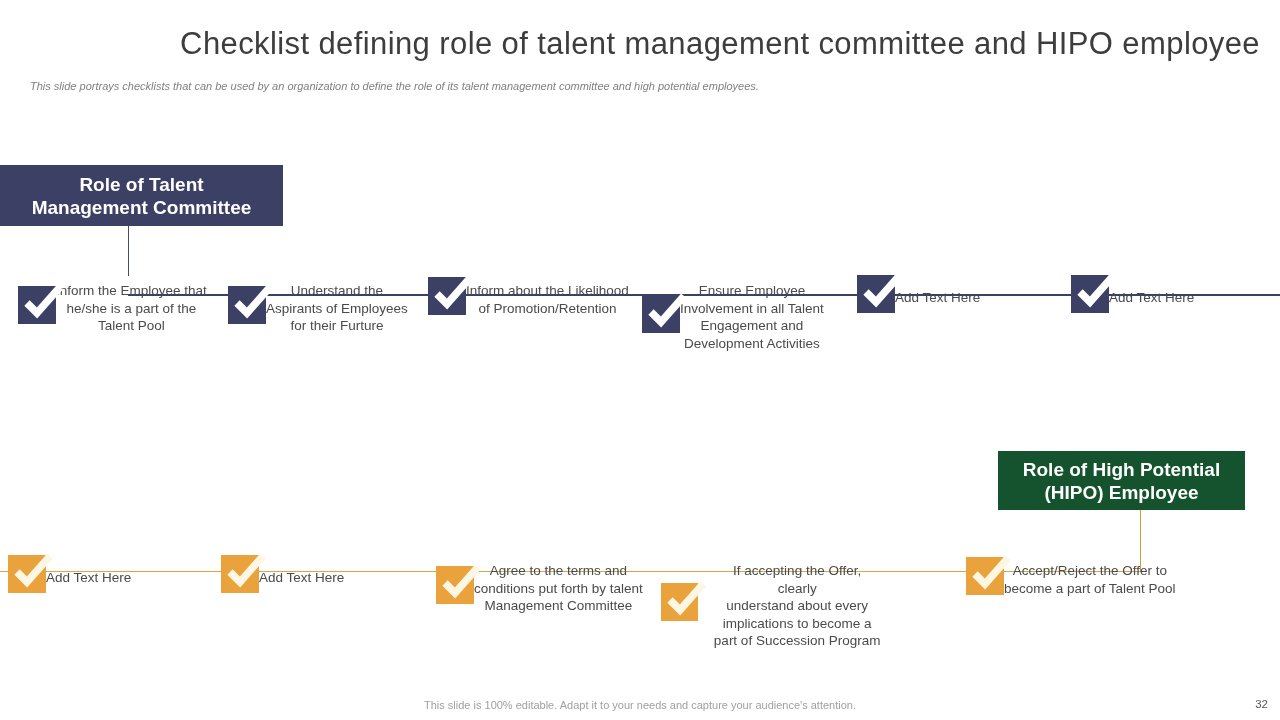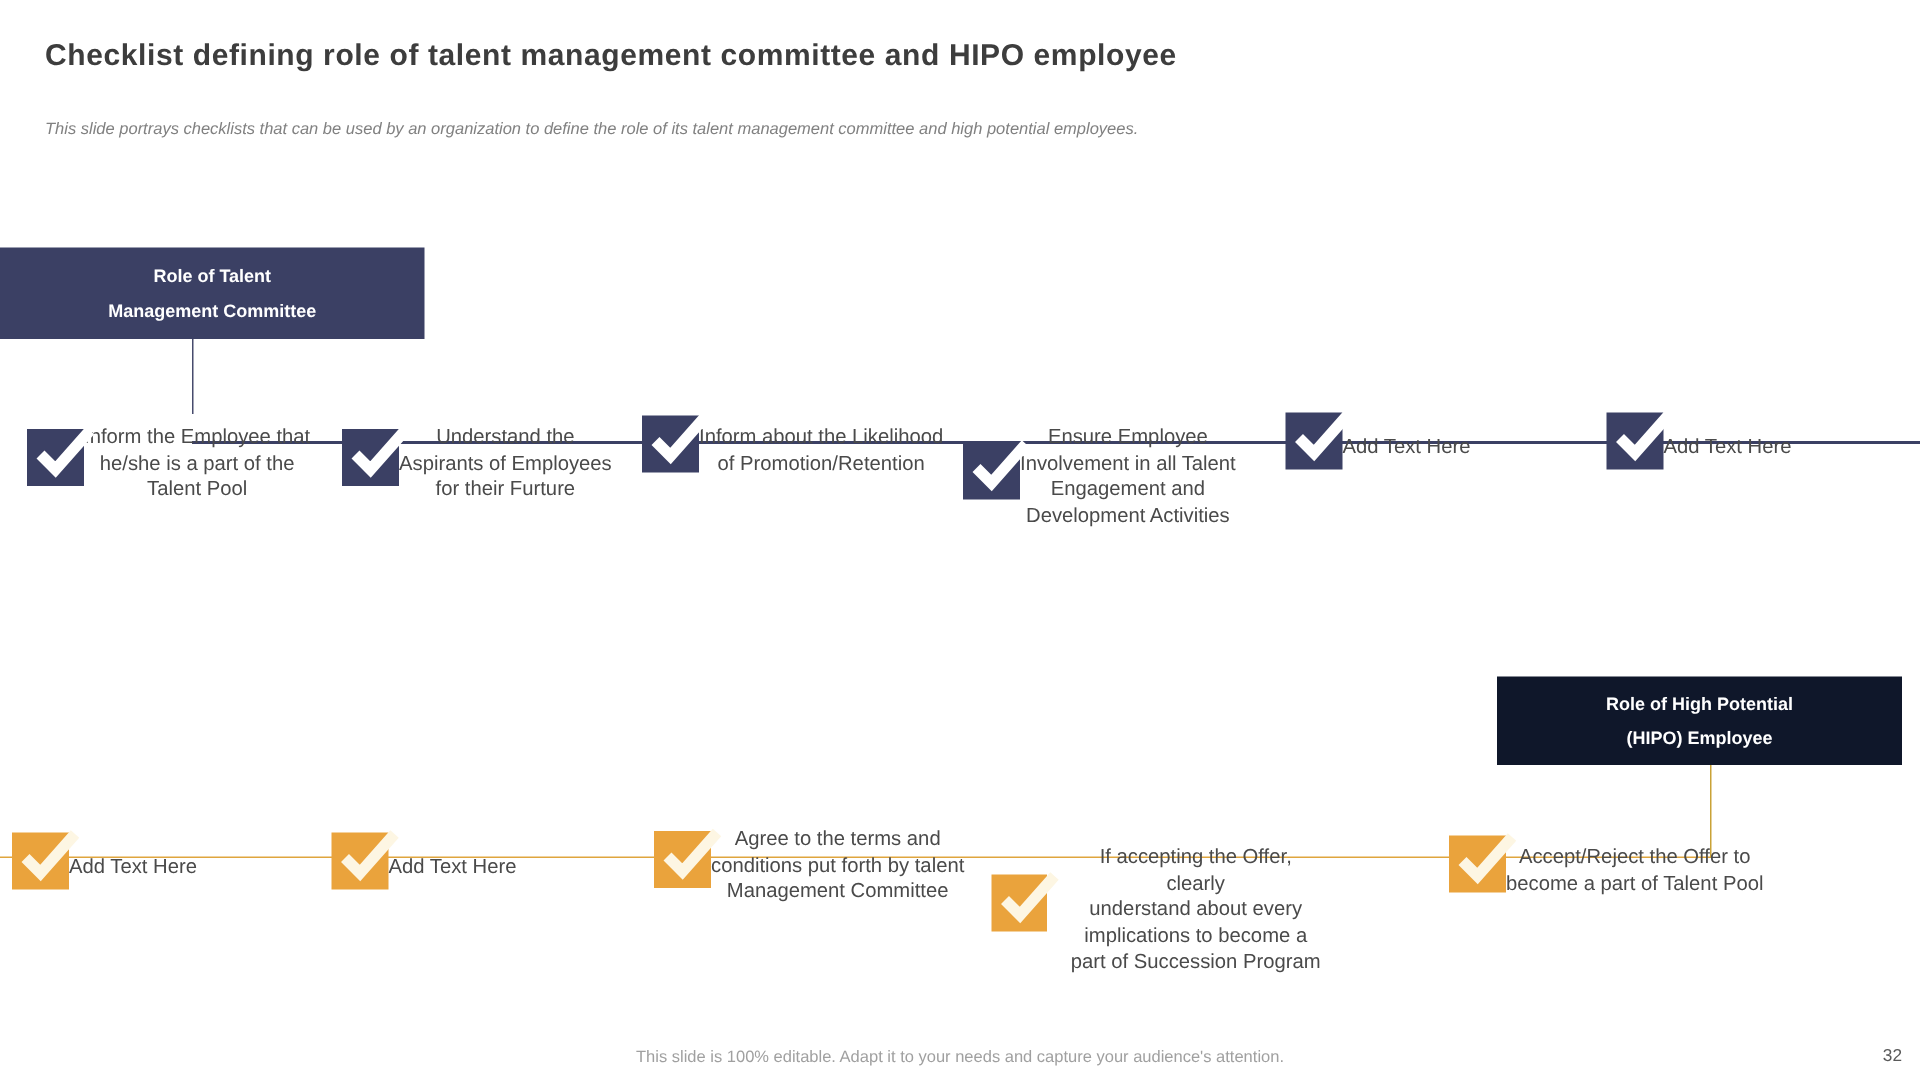--- a/index.html
+++ b/index.html
@@ -11,50 +11,51 @@
     background: #ffffff;
     overflow: hidden;
     font-family: "Liberation Sans", sans-serif;
   }
 
   .title {
     position: absolute;
     left: 30px;
     top: 26px;
     width: 1230px;
-    font-size: 20px;
-    font-weight: 700;
+    font-size: 31px;
+    font-weight: 400;
     letter-spacing: 0.4px;
     color: #3d3d3d;
     white-space: nowrap;
+    text-align: right;
   }
   .subtitle {
     position: absolute;
     left: 30px;
     top: 80px;
     font-size: 11px;
     color: #818181;
     font-style: italic;
   }
 
   
   .header-box {
     position: absolute;
     display: flex;
     align-items: center;
     justify-content: center;
     text-align: center;
     color: #ffffff;
-    font-size: 12px;
+    font-size: 19px;
     font-weight: 700;
     line-height: 23px;
     white-space: pre-line;
   }
   .header-box.navy   { left: 0;      top: 165px; width: 283px; height: 61px; background: #3b4064; }
-  .header-box.orange { left: 998px;  top: 451px; width: 270px; height: 59px; background: #0f172a; }
+  .header-box.orange { left: 998px;  top: 451px; width: 247px; height: 59px; background: #14532d; }
 
   
   .line { position: absolute; }
   .navy-vline   { left: 128px;  top: 226px; width: 1px;    height: 50px;  background: #474b6d; }
   .navy-hline   { left: 128px;  top: 294px; width: 1152px; height: 1.6px; background: #3b4064; }
   .orange-vline { left: 1140px; top: 510px; width: 1px;    height: 62px;  background: #c9a237; }
   .orange-hline { left: 0;      top: 571px; width: 1140px; height: 1.4px; background: #dfa53e; }
 
   
   .item {
@@ -201,21 +202,21 @@
 
   <div class="item" style="left:221px; top:555px;">
     <div class="checkbox orange-bg">
       <svg width="44" height="40" viewBox="0 0 44 40">
           <path d="M8 21 L18 31 L41 5" fill="none" class="check-orange" stroke-width="7.5"></path>
         </svg>
     </div>
     <div class="item-label">Add Text Here</div>
   </div>
 
-  <div class="item" style="left:436px; top:543px;">
+  <div class="item" style="left:436px; top:555px;">
     <div class="checkbox orange-bg">
       <svg width="44" height="40" viewBox="0 0 44 40">
           <path d="M8 21 L18 31 L41 5" fill="none" class="check-orange" stroke-width="7.5"></path>
         </svg>
     </div>
     <div class="item-label">Agree to the terms and
 conditions put forth by talent
 Management Committee</div>
   </div>
 

